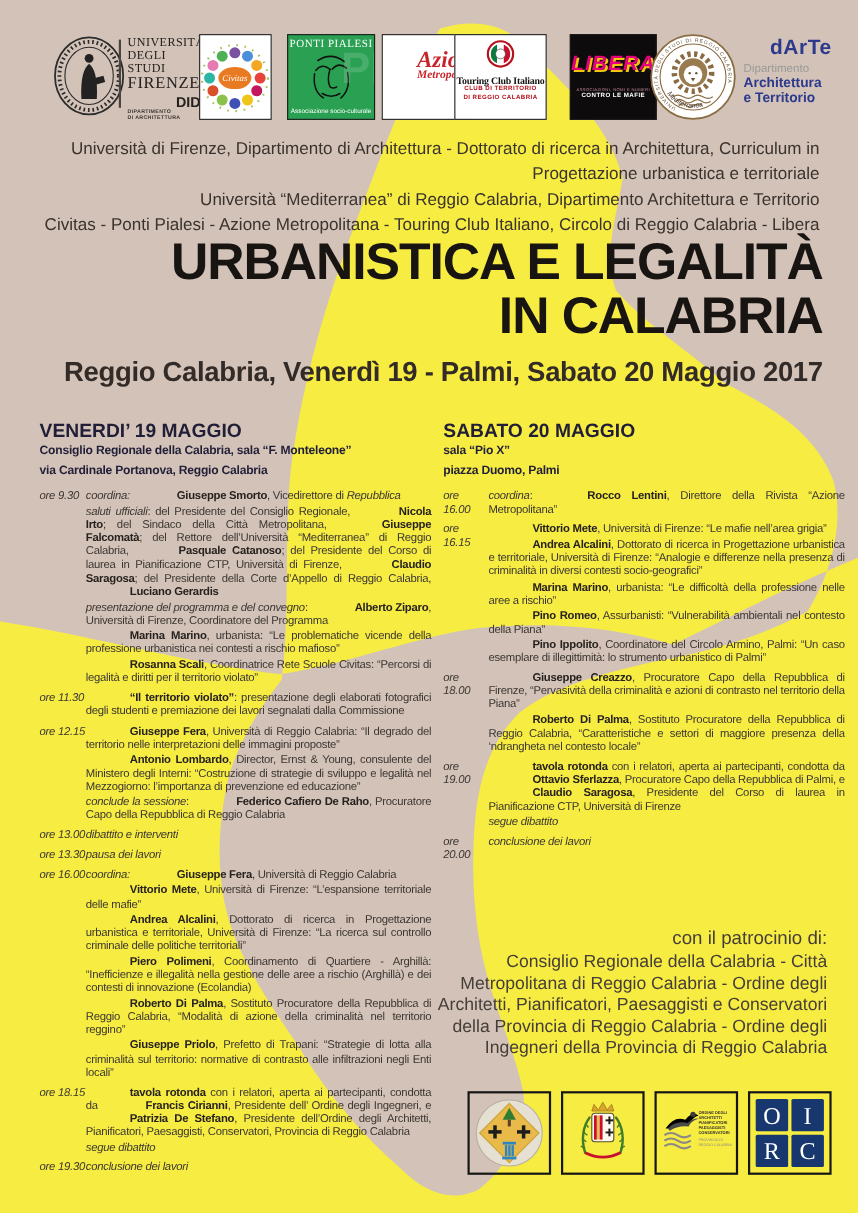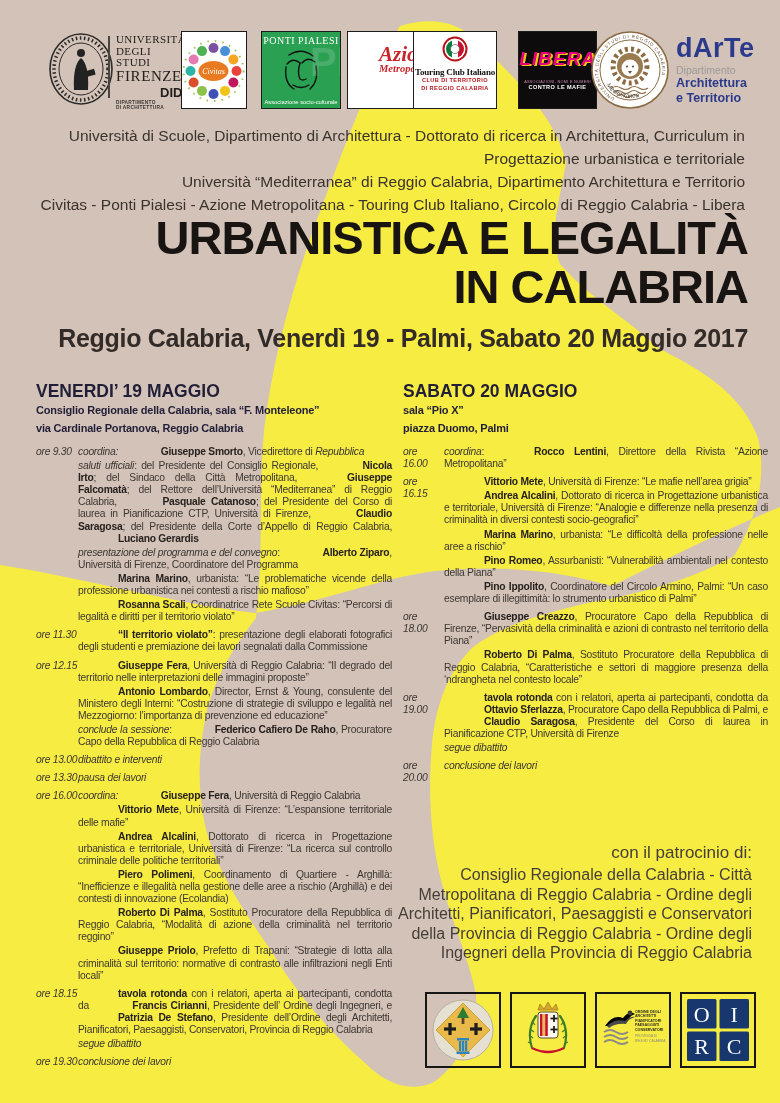--- a/index.html
+++ b/index.html
@@ -25,21 +25,21 @@
   .azione .a2{font-family:"Liberation Serif",serif;font-style:italic;font-weight:700;font-size:10.5px;color:var(--azione_red);margin-top:-2px;}
   .touring{text-align:center;}
   .touring .t1{font-family:"Liberation Serif",serif;font-weight:700;font-size:9px;color:#151311;letter-spacing:-.2px;margin-top:1px;}
   .touring .t2{font-size:5.6px;font-weight:700;letter-spacing:.4px;color:var(--touring_red);line-height:1.35;}
   .libera{background:#0d0b0c;text-align:center;}
   .libera .li1{font-size:19px;font-weight:700;font-style:italic;color:var(--libera_pink);
      text-shadow:2px 1px 0 var(--libera_yellow);margin-top:16px;letter-spacing:1px;}
   .libera .li2{font-size:3.8px;color:#c98ba8;margin-top:10px;letter-spacing:.3px;}
   .libera .li3{font-size:5.6px;font-weight:700;color:#fff;letter-spacing:.4px;}
   .darte{position:absolute;left:676px;top:34px;width:104px;line-height:1.05;}
-  .darte .d1{font-size:27px;font-weight:700;color:var(--darte_blue);letter-spacing:.5px;}
+  .darte .d1{font-size:19px;font-weight:700;color:var(--darte_blue);letter-spacing:.5px;text-align:center;}
   .darte .d2{font-size:10.5px;color:var(--darte_gray);margin-top:3px;}
   .darte .d3{font-size:12.5px;font-weight:700;color:var(--darte_blue);line-height:1.15;}
 
   
   .orglines{position:absolute;top:124px;right:35px;width:710px;text-align:right;
     font-size:15.5px;line-height:23px;color:#3a332e;}
 
   
   .title{position:absolute;top:213px;right:32px;text-align:right;font-weight:700;
     font-size:47px;line-height:49px;letter-spacing:-1px;color:var(--title_black);}
@@ -198,21 +198,21 @@
 
   <div class="darte">
     <div class="d1">dArTe</div>
     <div class="d2">Dipartimento</div>
     <div class="d3">Architettura</div>
     <div class="d3">e Territorio</div>
   </div>
 
   <div class="orglines">
 
-  <div>Università di Scuole, Dipartimento di Architettura - Dottorato di ricerca in Architettura, Curriculum in</div>
+  <div>Università di Firenze, Dipartimento di Architettura - Dottorato di ricerca in Architettura, Curriculum in</div>
       <div>Progettazione urbanistica e territoriale</div>
       <div>Università “Mediterranea” di Reggio Calabria, Dipartimento Architettura e Territorio</div>
       <div>Civitas - Ponti Pialesi - Azione Metropolitana - Touring Club Italiano, Circolo di Reggio Calabria - Libera</div>
     </div>
 
   <div class="title">
     <div>URBANISTICA E LEGALITÀ</div>
     <div>IN CALABRIA</div>
   </div>
   <div class="subtitle">Reggio Calabria, Venerdì 19 - Palmi, Sabato 20 Maggio 2017</div>

